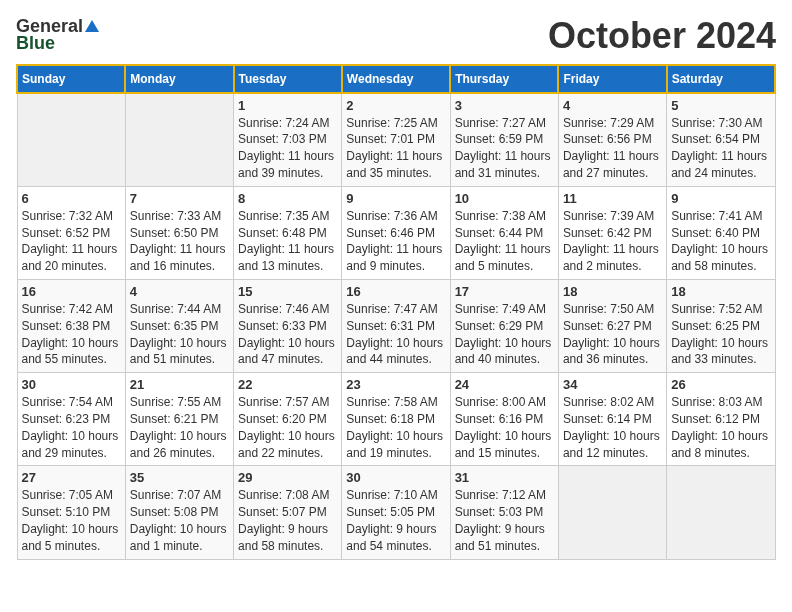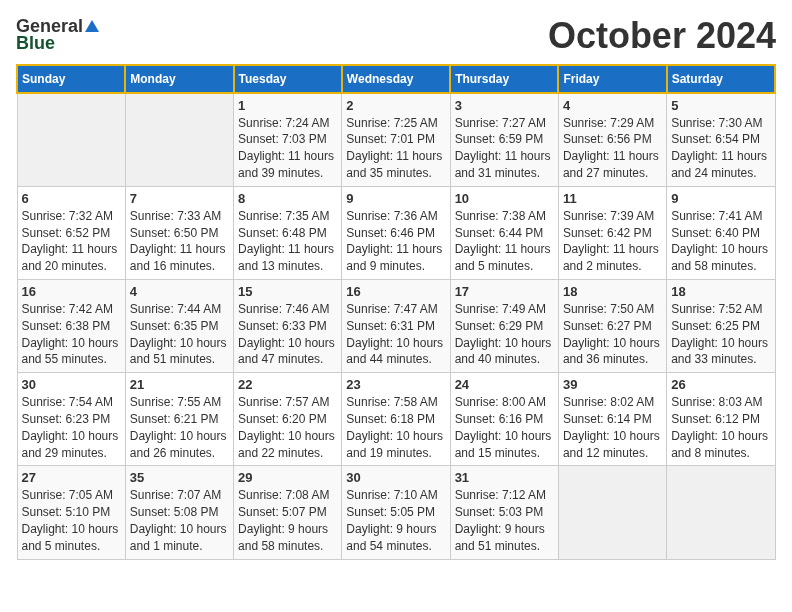--- a/index.html
+++ b/index.html
@@ -210,21 +210,21 @@
         </td>
         <td>
           <span class="day-num">23</span>
           <div class="cell-text">Sunrise: 7:58 AM<br>Sunset: 6:18 PM<br>Daylight: 10 hours and 19 minutes.</div>
         </td>
         <td>
           <span class="day-num">24</span>
           <div class="cell-text">Sunrise: 8:00 AM<br>Sunset: 6:16 PM<br>Daylight: 10 hours and 15 minutes.</div>
         </td>
         <td>
-          <span class="day-num">39</span>
+          <span class="day-num">34</span>
           <div class="cell-text">Sunrise: 8:02 AM<br>Sunset: 6:14 PM<br>Daylight: 10 hours and 12 minutes.</div>
         </td>
         <td>
           <span class="day-num">26</span>
           <div class="cell-text">Sunrise: 8:03 AM<br>Sunset: 6:12 PM<br>Daylight: 10 hours and 8 minutes.</div>
         </td>
       </tr>
       <tr>
         <td>
           <span class="day-num">27</span>

